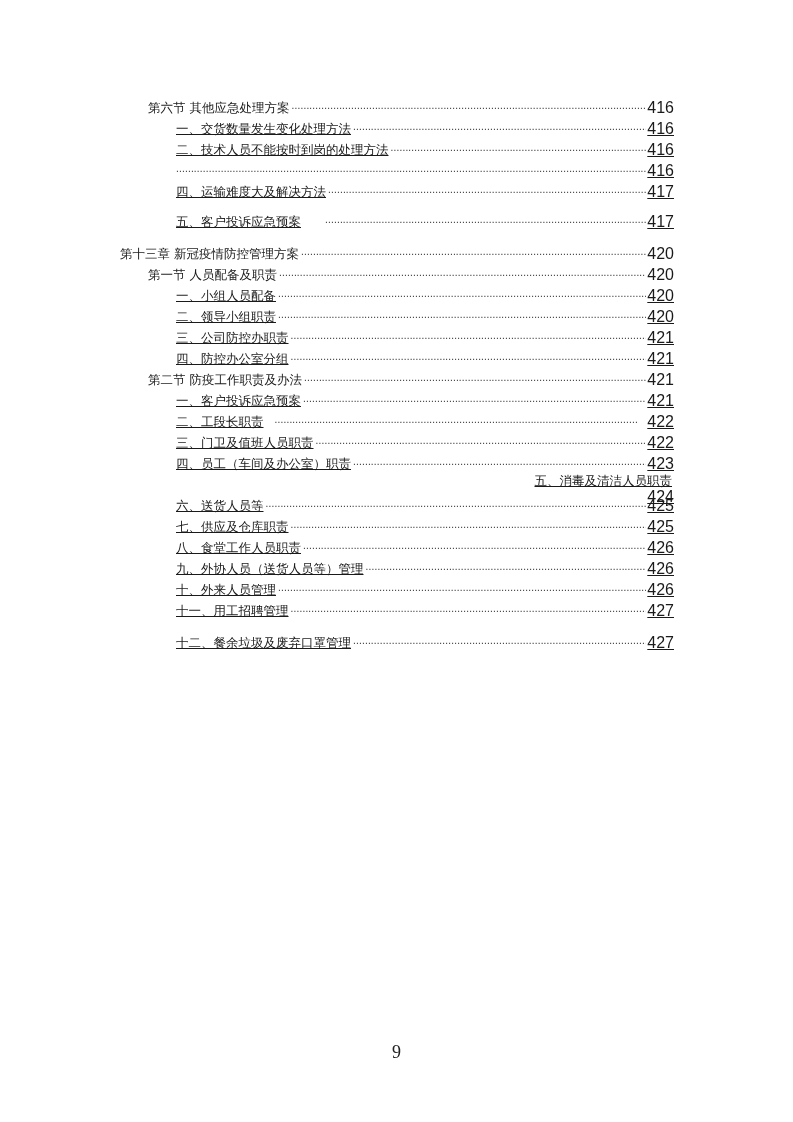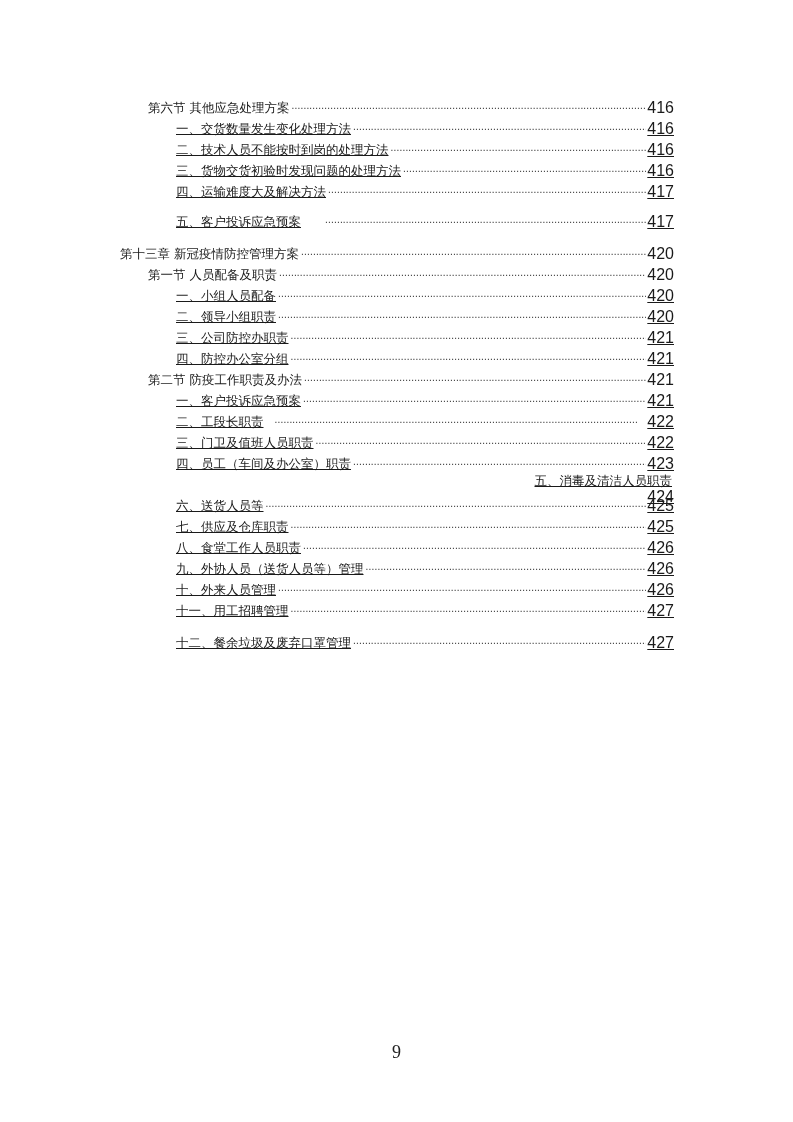--- a/index.html
+++ b/index.html
@@ -34,21 +34,20 @@
       <span class="label">一、交货数量发生变化处理方法</span>
       <span class="leader"></span>
       <span class="page">416</span>
     </div>
     <div class="row lvl2" style="top: 42px;">
       <span class="label">二、技术人员不能按时到岗的处理方法</span>
       <span class="leader"></span>
       <span class="page">416</span>
     </div>
     <div class="row lvl2" style="top: 63px;">
-      <span class="label">三、货物交货初验时发现问题的处理方法</span>
       <span class="leader"></span>
       <span class="page">416</span>
     </div>
     <div class="row lvl2" style="top: 84px;">
       <span class="label">四、运输难度大及解决方法</span>
       <span class="leader"></span>
       <span class="page">417</span>
     </div>
     <div class="row lvl2 gap" style="top: 114px;">
       <span class="label">五、客户投诉应急预案</span>

